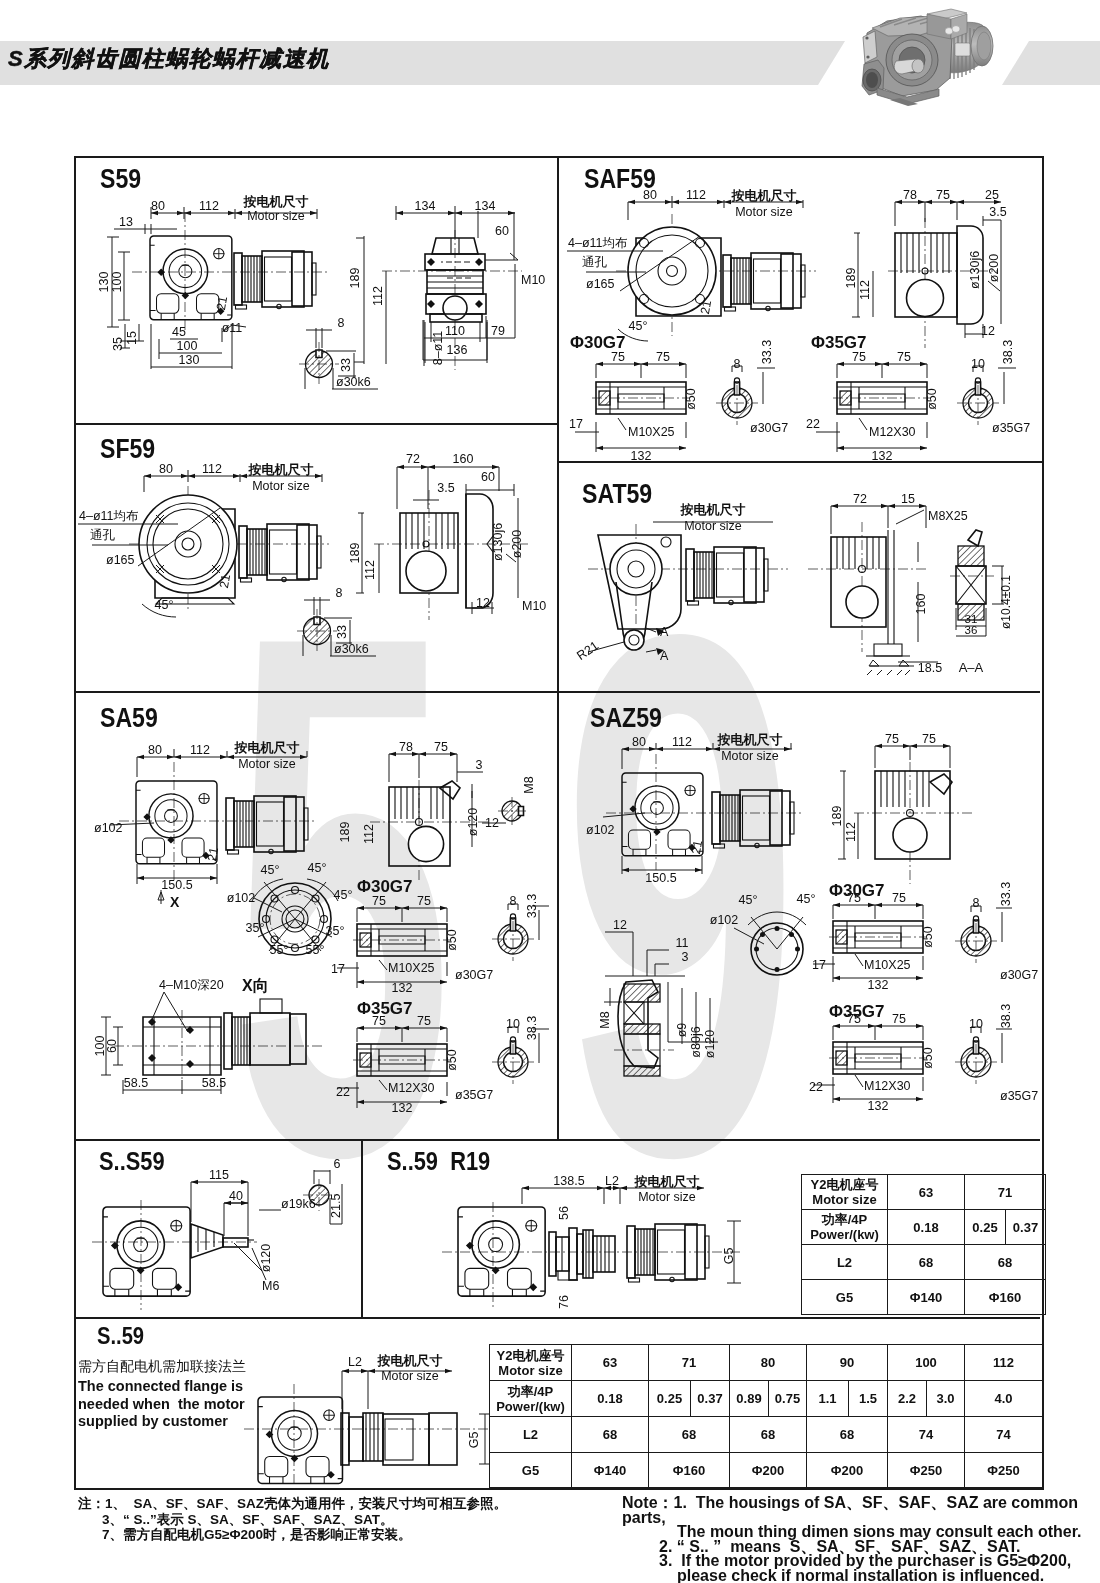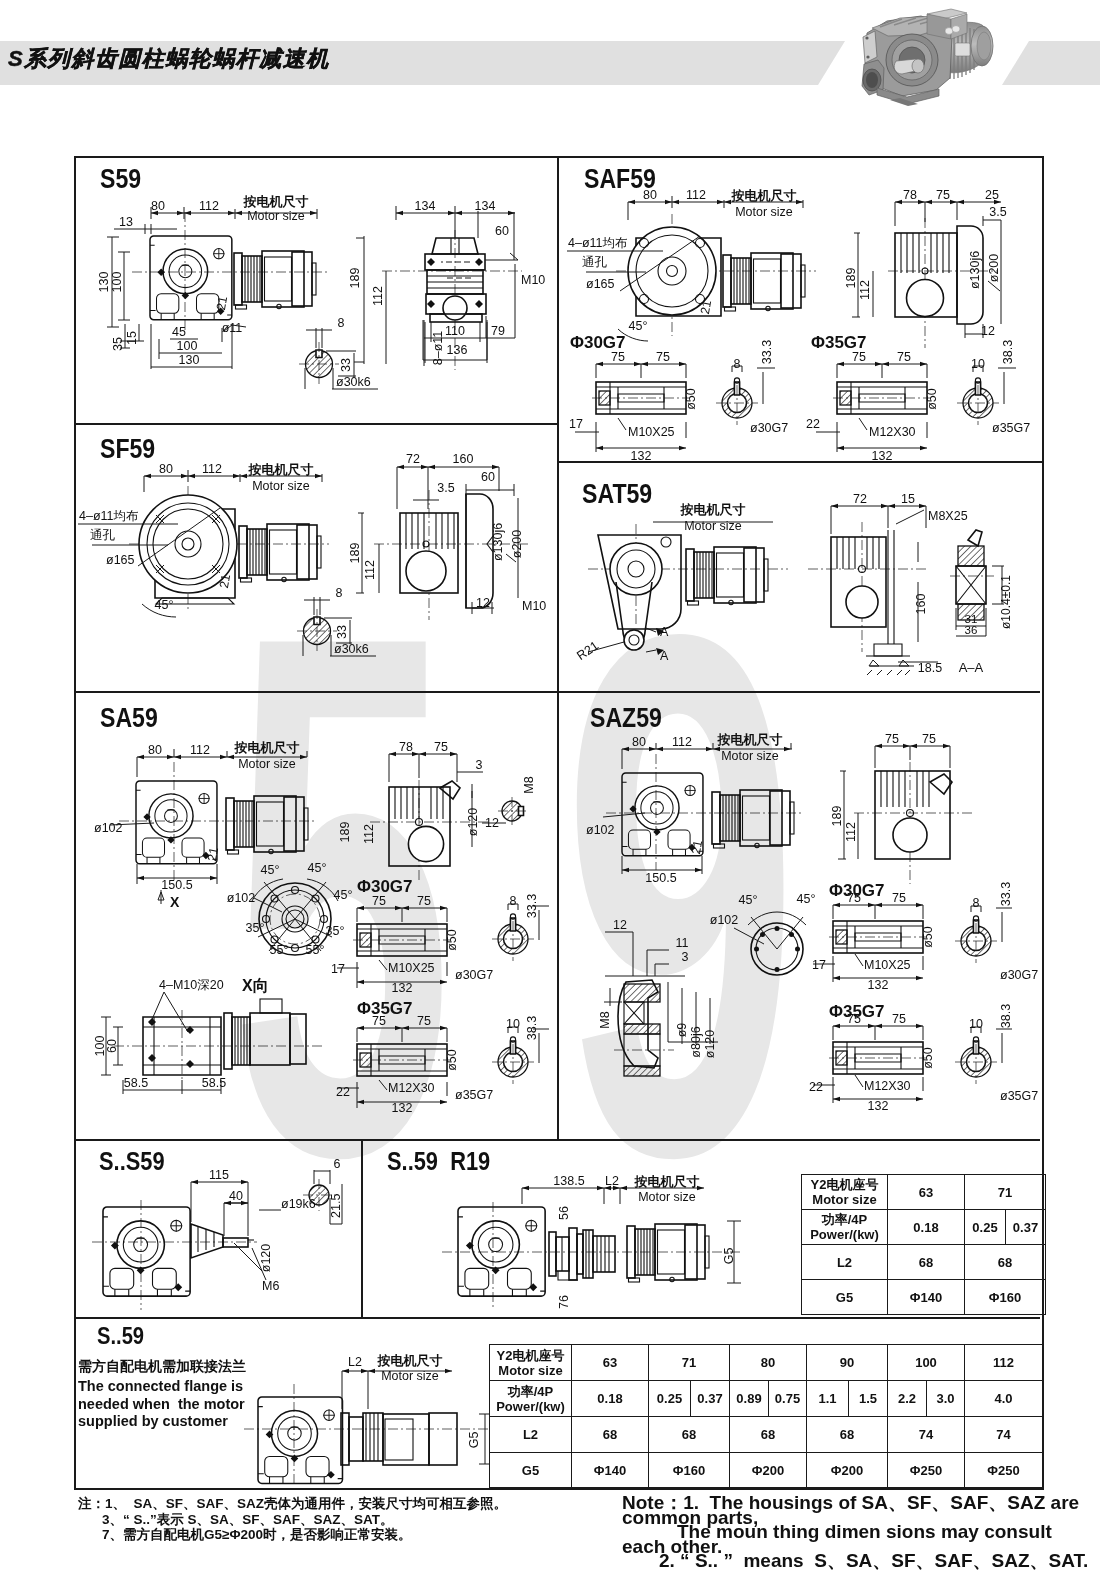--- a/index.html
+++ b/index.html
@@ -811,21 +811,21 @@
     <text transform="translate(404,122) rotate(-90)" text-anchor="middle">G5</text>
   </g>
 </svg>
 
 <div class="ptitle" style="left:99px;top:1146px;font-size:26px;">S..S59</div>
 
 <div class="ptitle" style="left:387px;top:1146px;font-size:26px;">S..59&nbsp;&nbsp;R19</div>
 
 <div class="ptitle" style="left:97px;top:1322px;font-size:24px;">S..59</div>
 
-<div class="abs" style="left:78px;top:1358px;font-size:14px;font-weight:bold;">需方自配电机需加联接法兰</div>
+<div class="abs" style="left:78px;top:1358px;font-size:14px;font-weight:normal;">需方自配电机需加联接法兰</div>
 <div class="abs" style="left:78px;top:1378px;font-size:14.5px;font-weight:bold;line-height:17.5px;">The connected flange is<br>needed when&nbsp; the motor<br>supplied by customer</div>
 
 <div class="abs" style="left:801px;top:1174px;">
 <table style="width:244px;table-layout:fixed;font-size:13px;font-weight:bold;text-align:center;border:1.5px solid #1a1a1a;">
 <colgroup>
         <col style="width:86px">
         <col style="width:39px">
         <col style="width:38px">
         <col style="width:41px">
         <col style="width:40px">
@@ -914,16 +914,17 @@
           <td style="border:1.5px solid #1a1a1a;">Φ250</td>
         </tr>
 </tbody>
     </table>
 </div>
 
 <div class="abs" style="left:78px;top:1496px;font-size:13.5px;font-weight:bold;line-height:15.5px;">注：1、&nbsp;&nbsp;SA、SF、SAF、SAZ壳体为通用件，安装尺寸均可相互参照。<br>
 <span style="margin-left:24px;">3、“ S..”表示 S、SA、SF、SAF、SAZ、SAT。</span><br>
 <span style="margin-left:24px;">7、需方自配电机G5≥Φ200时，是否影响正常安装。</span></div>
 
-<div class="abs" style="left:622px;top:1496px;font-size:19px;font-weight:bold;line-height:14.5px;">Note：1.&nbsp;&nbsp;The housings of SA、SF、SAF、SAZ are common parts,<br>
+<div class="abs" style="left:622px;top:1496px;font-size:16px;font-weight:bold;line-height:14.5px;">Note：1.&nbsp;&nbsp;The housings of SA、SF、SAF、SAZ are common parts,<br>
 <span style="margin-left:55px;margin-top:48px;">The moun thing dimen sions may consult each other.</span><br>
 <span style="margin-left:37px;">2.&nbsp;“ S.. ”&nbsp; means&nbsp; S、SA、SF、SAF、SAZ、SAT.</span><br>
-</div>
+<span style="margin-left:37px;">3.&nbsp;&nbsp;If the motor provided by the purchaser is G5≥Φ200,<br>
+<span style="margin-left:55px;">please check if normal installation is influenced.</span></span></div>
 
 </body></html>

